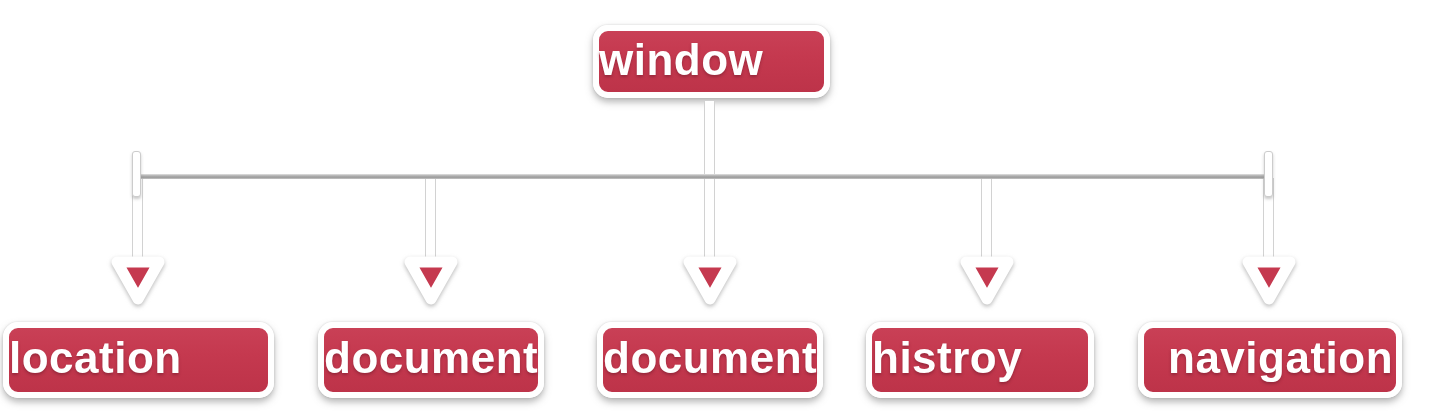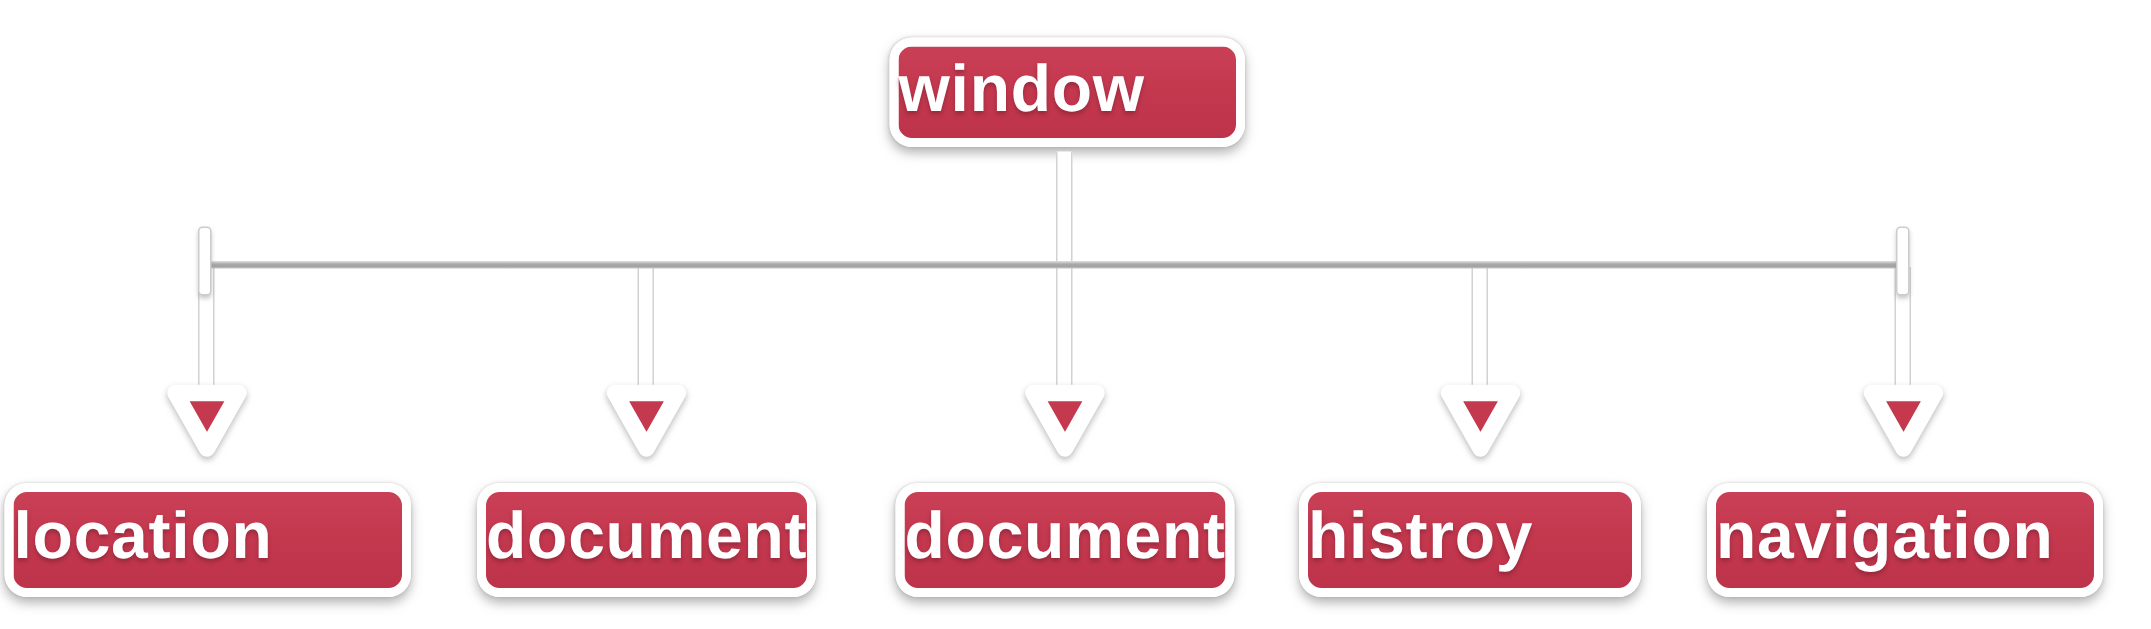--- a/index.html
+++ b/index.html
@@ -121,17 +121,17 @@
   </div>
   <div class="node" style="left:318px;top:322px;width:226px;height:76px;">
     <span class="label">document</span>
   </div>
   <div class="node" style="left:597px;top:322px;width:226px;height:76px;">
     <span class="label">document</span>
   </div>
   <div class="node" style="left:866px;top:322px;width:228px;height:76px;">
     <span class="label">histroy</span>
   </div>
-  <div class="node" style="left:1138px;top:322px;width:264px;height:76px;">
+  <div class="node" style="left:1138px;top:322px;width:264px;height:76px;padding-left:24px;">
     <span class="label">navigation</span>
   </div>
 
 </div>
 
 </body></html>

